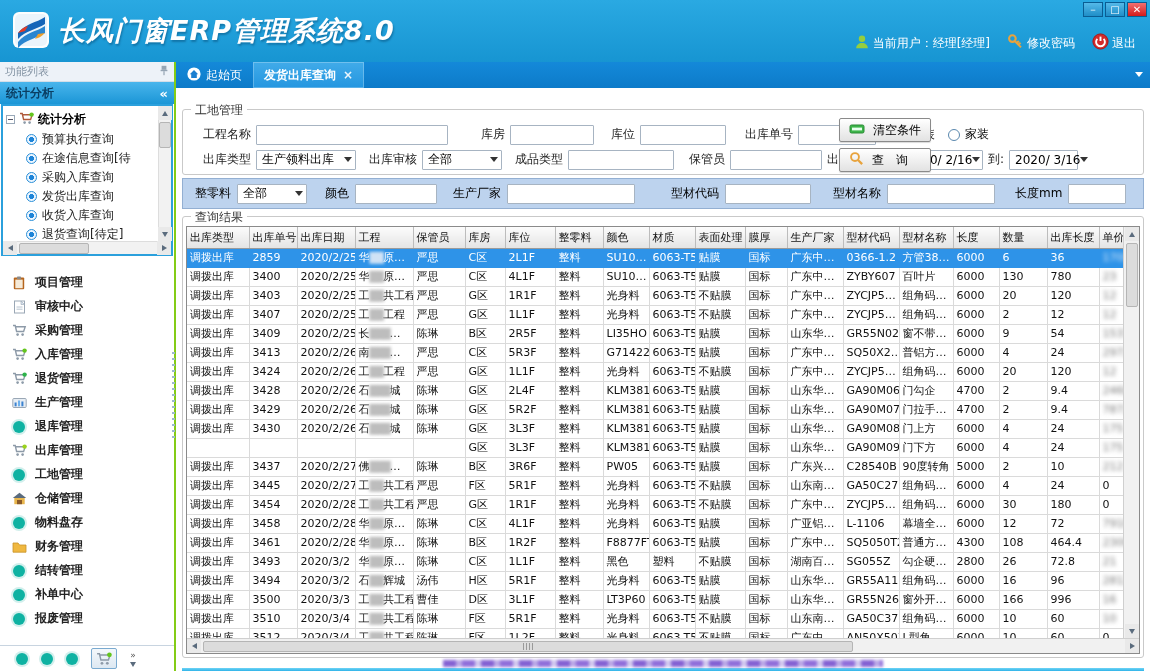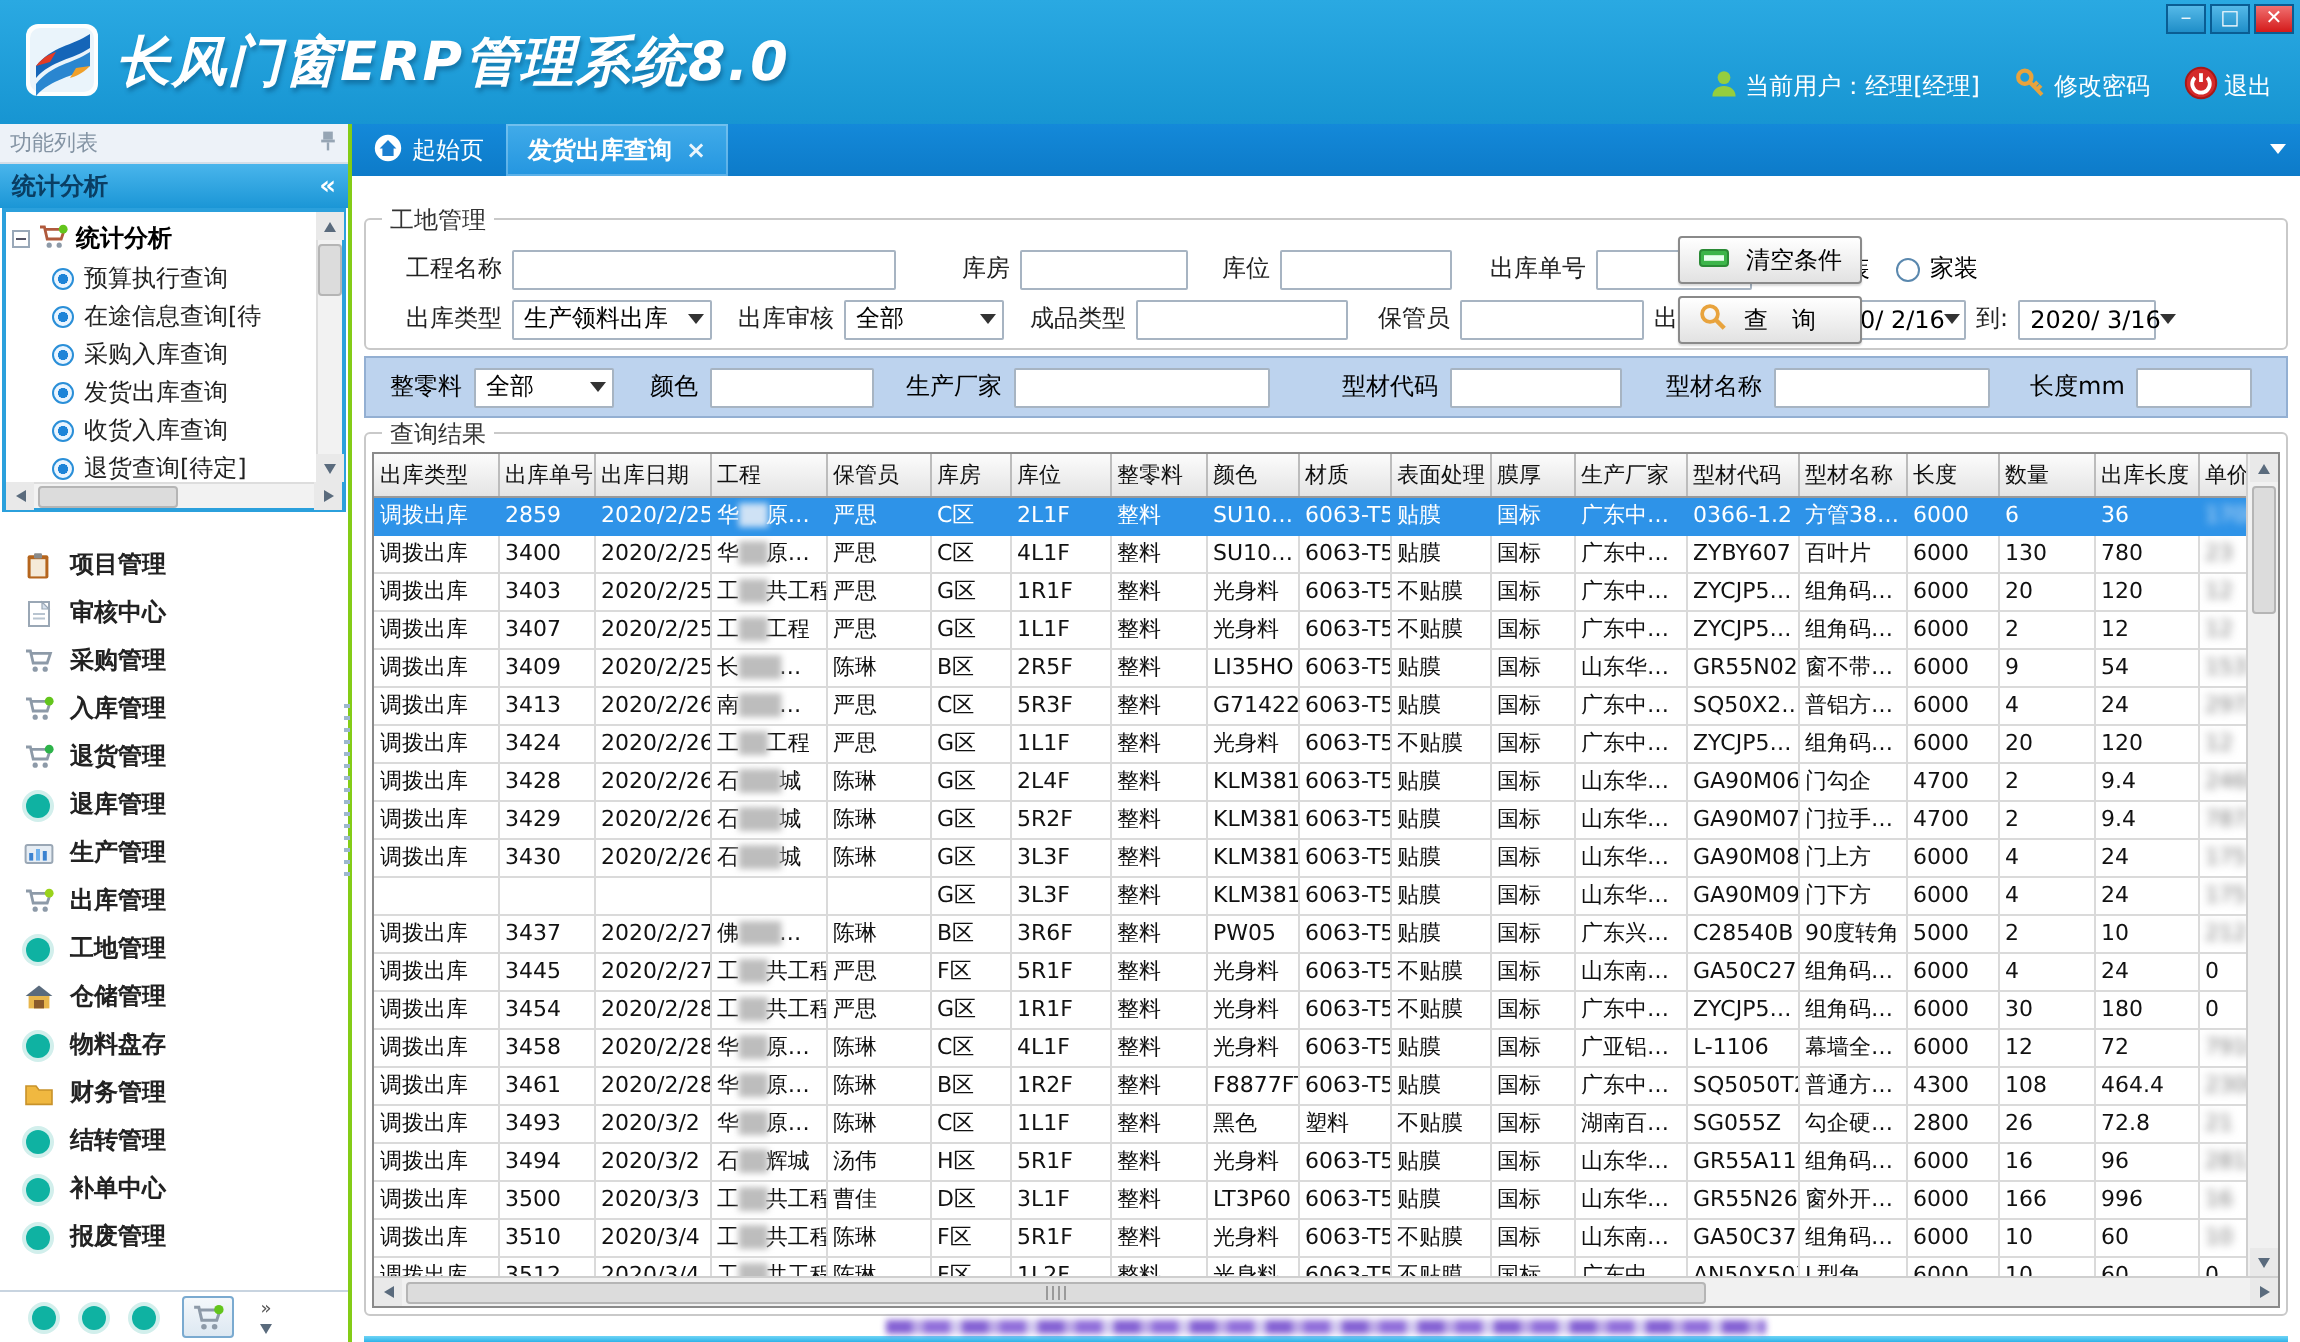--- a/index.html
+++ b/index.html
@@ -276,34 +276,34 @@
                 <path d="M1 1.5 h2.2 l1.4 6 h7 l1.6-4.8 H4" fill="none" stroke="#8d9aa8" stroke-width="1.4"></path>
                 <circle cx="5.6" cy="10.6" r="1.3" fill="#8d9aa8"></circle>
                 <circle cx="10.6" cy="10.6" r="1.3" fill="#8d9aa8"></circle>
                 <circle cx="12.6" cy="2.6" r="2.2" fill="#2db34a"></circle>
               </svg>
             </span>
             <span>退货管理</span>
           </div>
           <div class="menu-item">
             <span class="mi-icon">
-              <span class="ic-dot"></span>
-            </span>
-            <span>退库管理</span>
-          </div>
-          <div class="menu-item">
-            <span class="mi-icon">
               <svg width="15" height="12" viewBox="0 0 15 12">
                 <rect x="0.8" y="1.5" width="13.4" height="9" rx="1" fill="#e6edf4" stroke="#9aa7b5"></rect>
                 <rect x="2.6" y="5.5" width="2" height="3.8" fill="#3b82d0"></rect>
                 <rect x="6" y="3.5" width="2" height="5.8" fill="#6eb0ec"></rect>
                 <rect x="9.4" y="4.5" width="2" height="4.8" fill="#3b82d0"></rect>
               </svg>
             </span>
             <span>生产管理</span>
+          </div>
+          <div class="menu-item">
+            <span class="mi-icon">
+              <span class="ic-dot"></span>
+            </span>
+            <span>退库管理</span>
           </div>
           <div class="menu-item">
             <span class="mi-icon">
               <svg width="15" height="13" viewBox="0 0 15 13">
                 <path d="M1 1.5 h2.2 l1.4 6 h7 l1.6-4.8 H4" fill="none" stroke="#8d9aa8" stroke-width="1.4"></path>
                 <circle cx="5.6" cy="10.6" r="1.3" fill="#8d9aa8"></circle>
                 <circle cx="10.6" cy="10.6" r="1.3" fill="#8d9aa8"></circle>
                 <circle cx="12.6" cy="2.6" r="2.2" fill="#9ad31c"></circle>
               </svg>
             </span>

